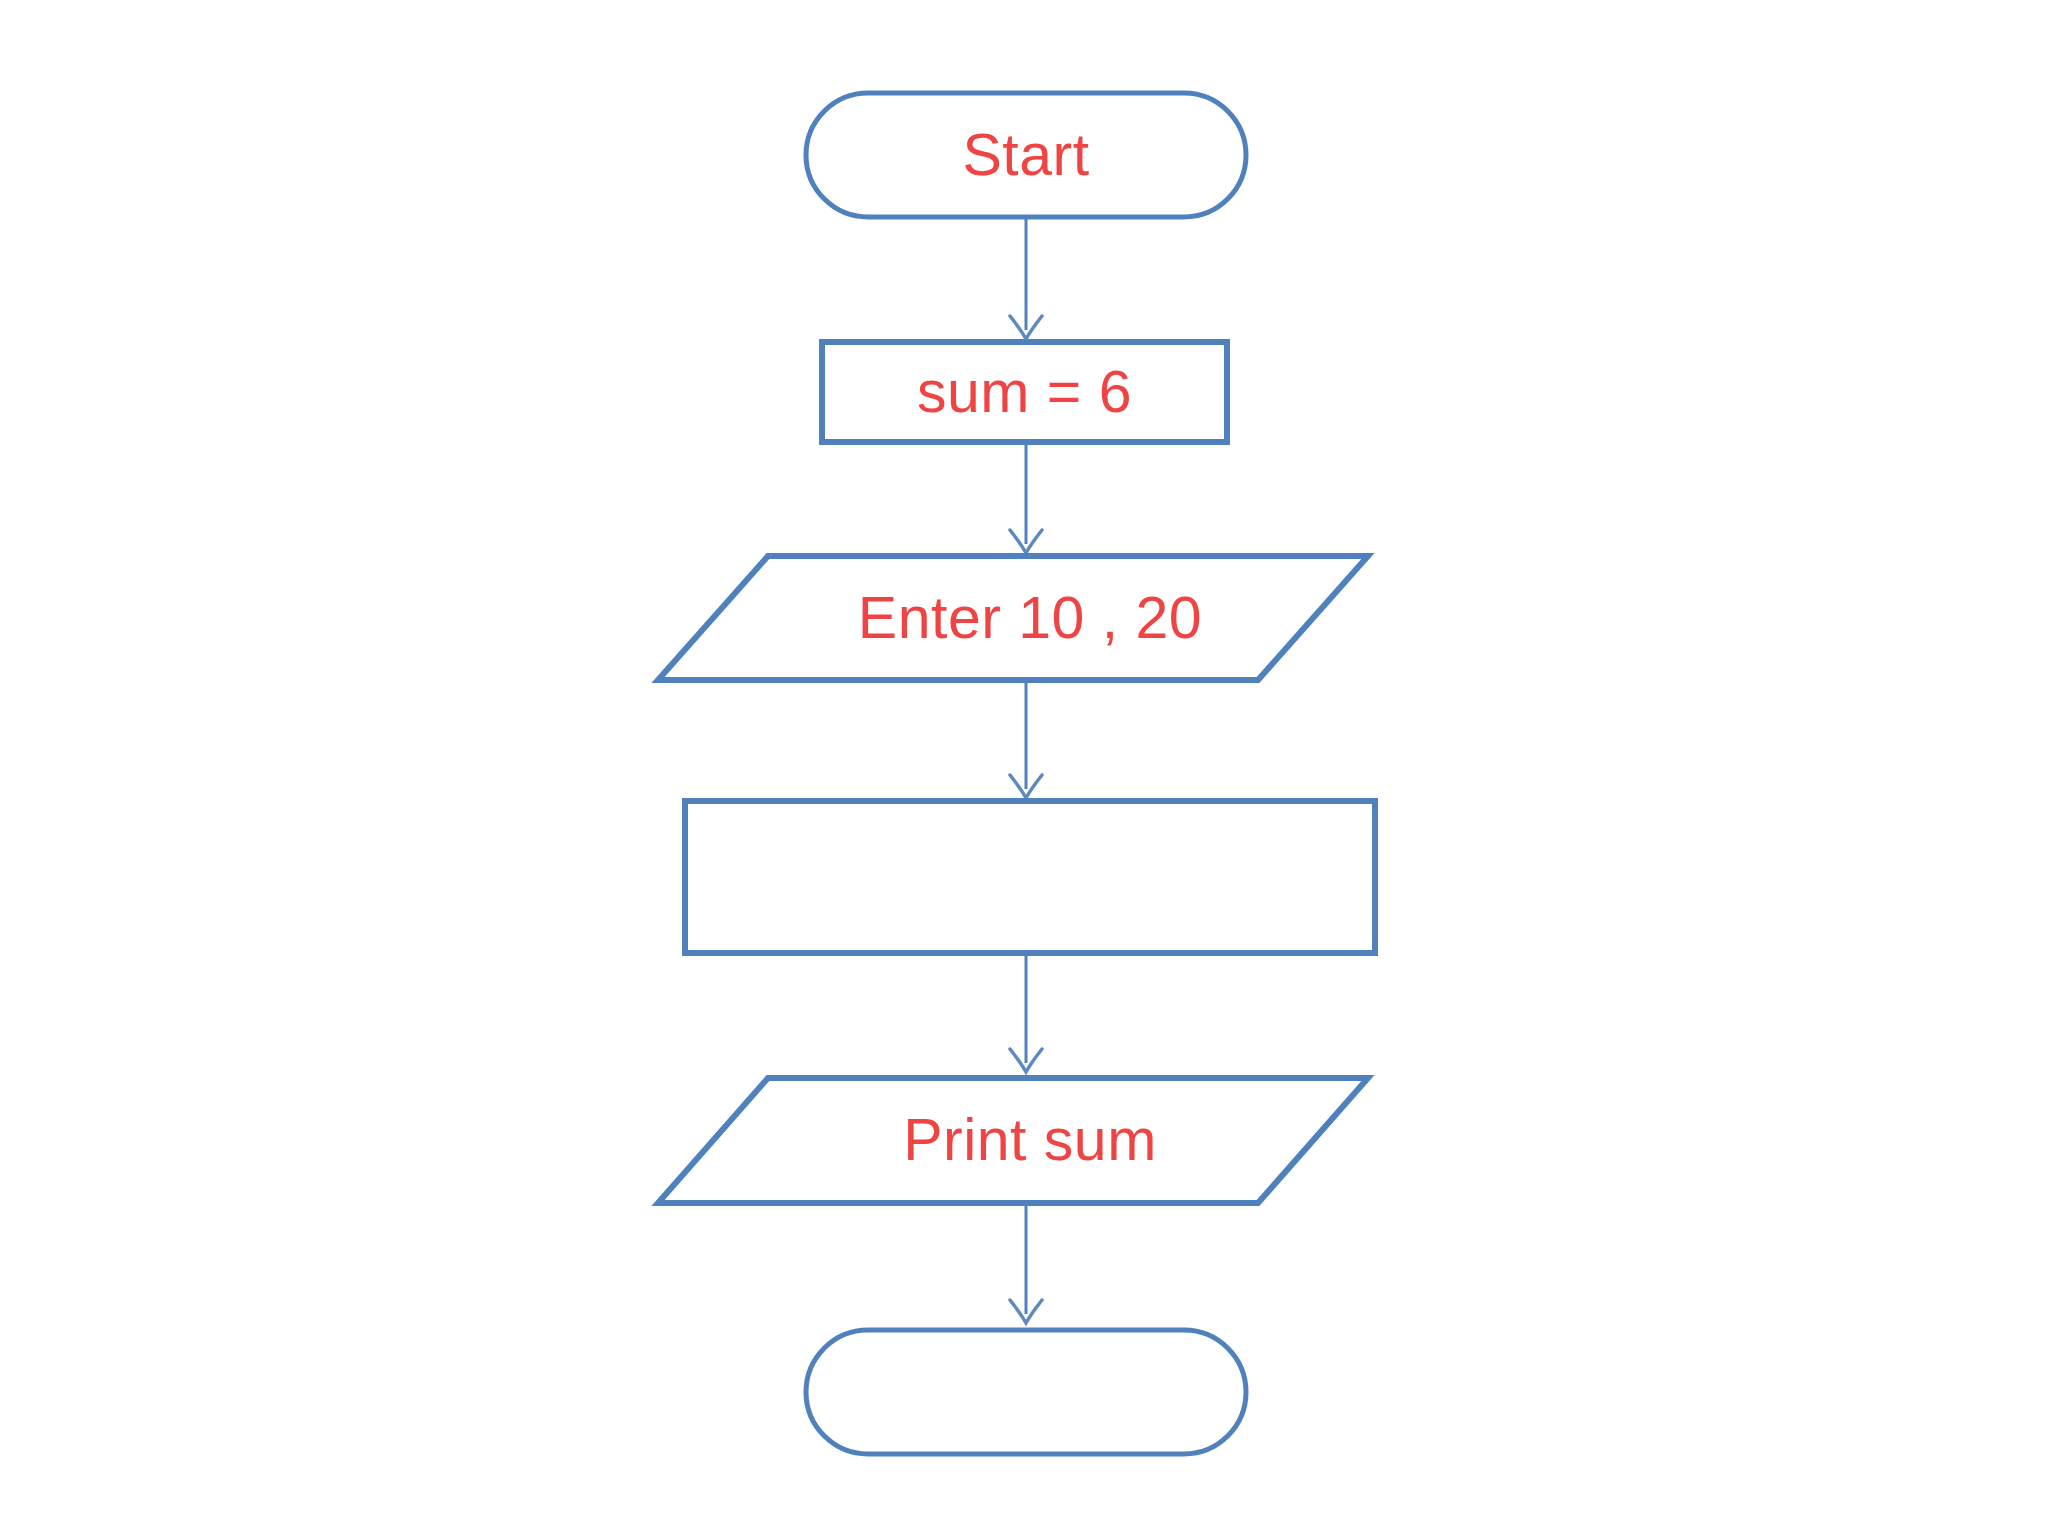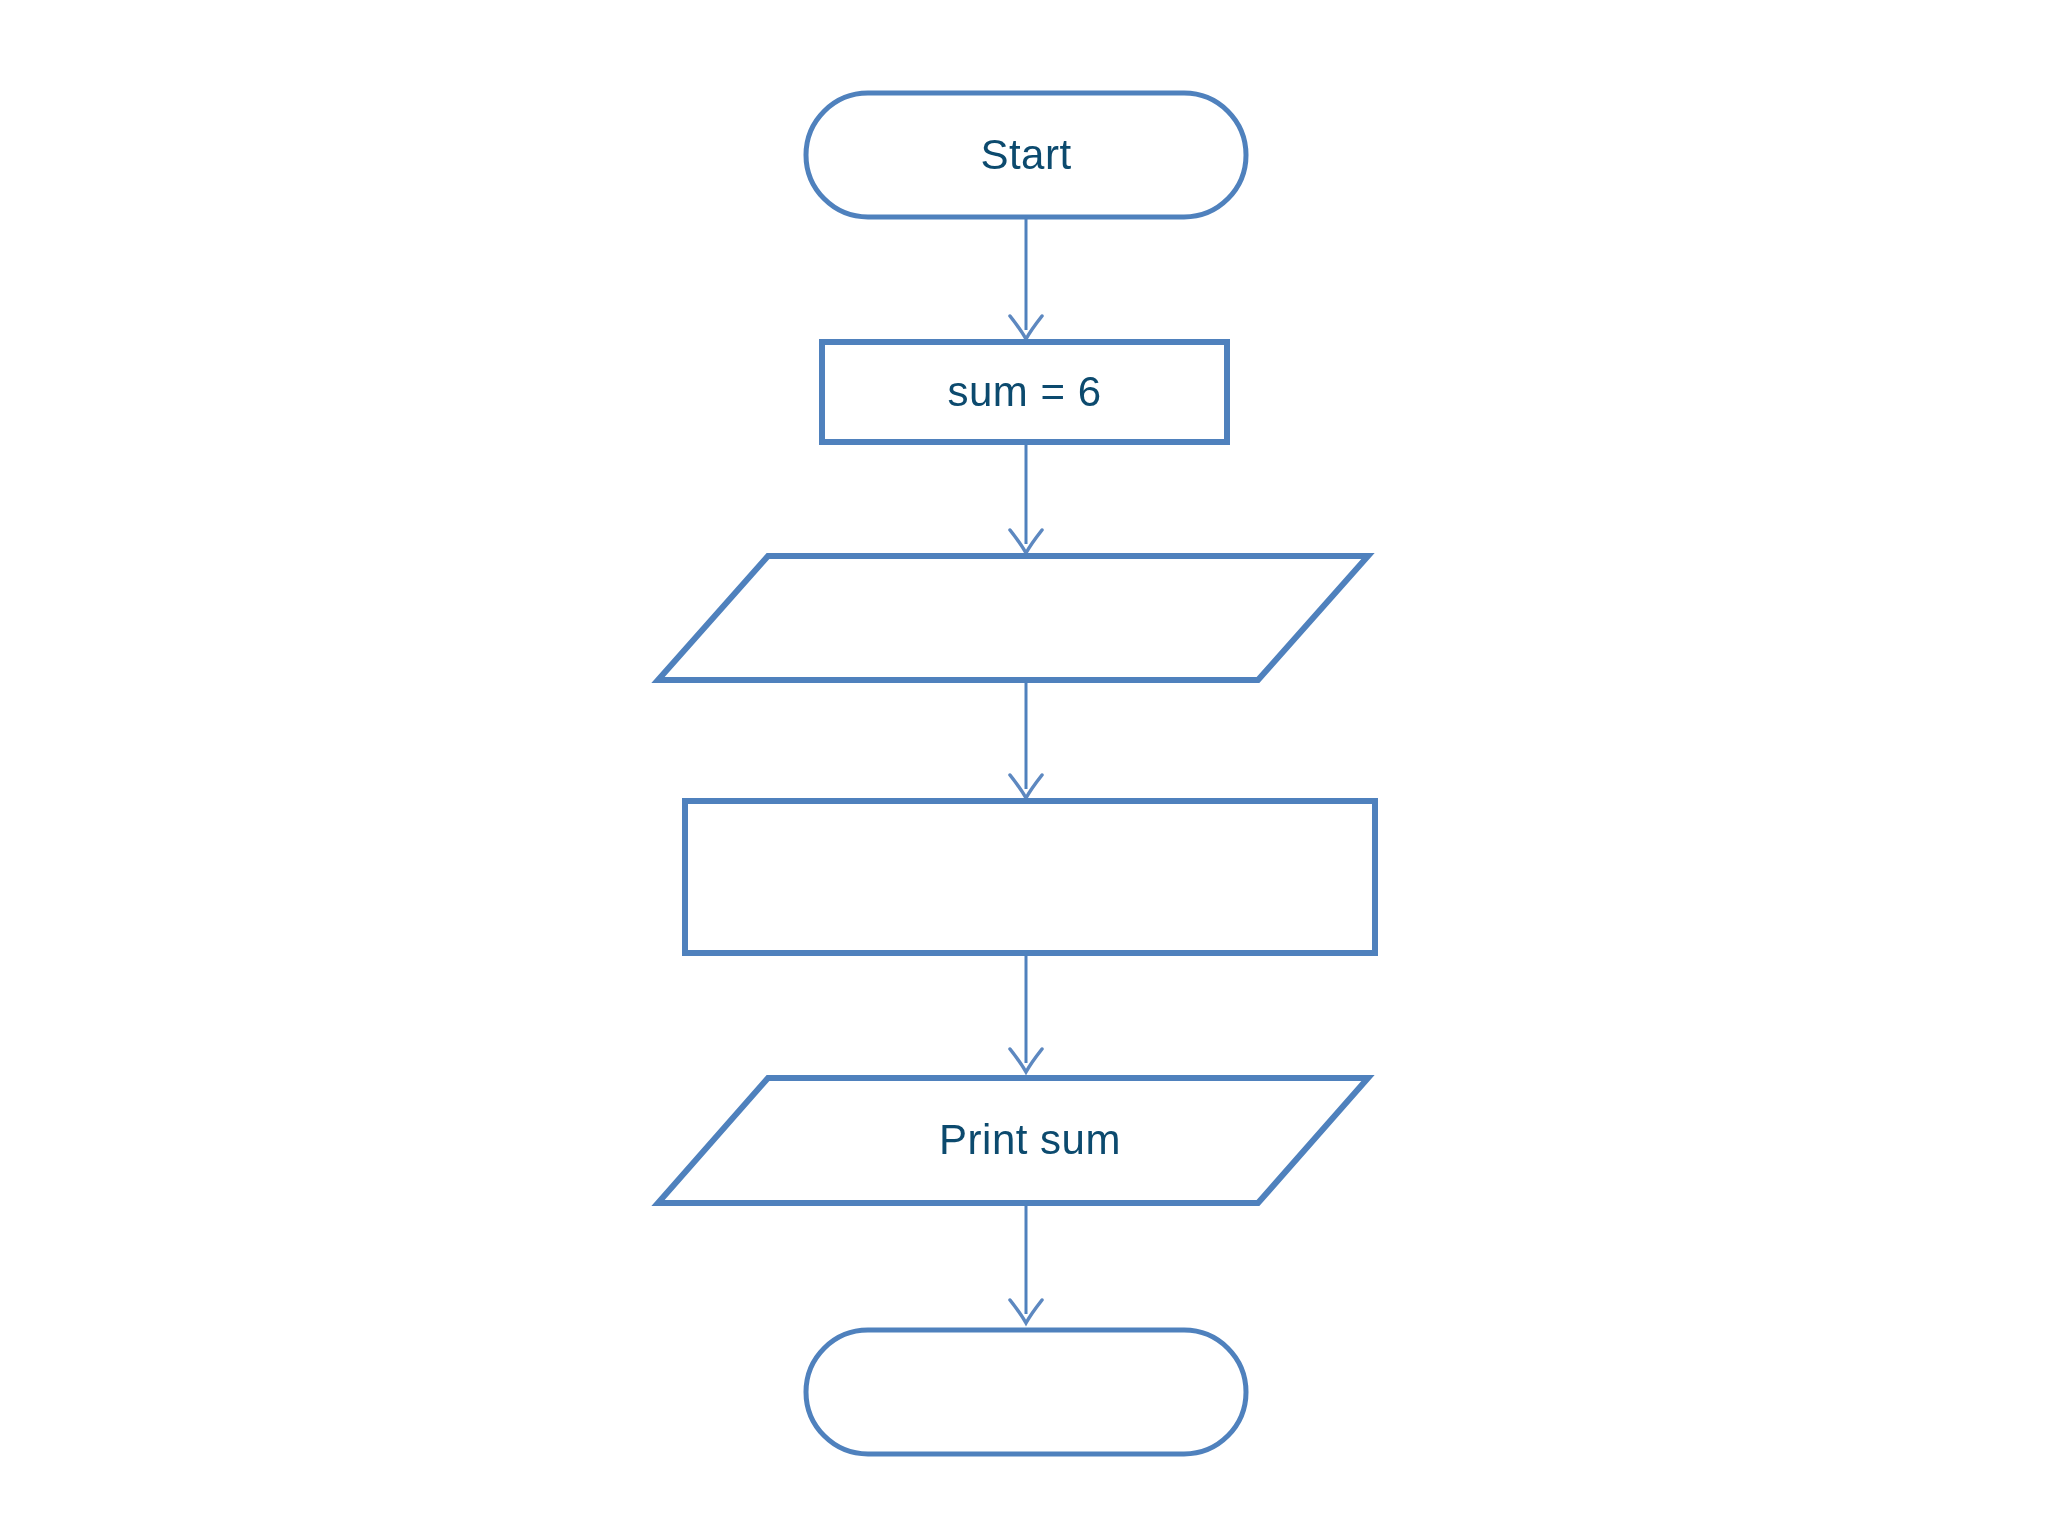--- a/index.html
+++ b/index.html
@@ -18,23 +18,23 @@
   #shapes {
     position: absolute;
     left: 0;
     top: 0;
   }
   .label {
     position: absolute;
     display: flex;
     align-items: center;
     justify-content: center;
-    font-size: 42px;
+    font-size: 59px;
     line-height: 1;
-    color: #0c4a6e;
+    color: #ef4444;
     letter-spacing: 0.5px;
     white-space: pre;
     user-select: none;
   }
 </style>
 </head>
 <body>
 
 <div id="canvas">
 
@@ -65,17 +65,18 @@
     <line x1="1026" y1="1206" x2="1026" y2="1314" stroke="#4f81bd" stroke-width="3"></line>
     <path d="M 1010 1300 Q 1021 1314 1026 1323 Q 1031 1314 1042 1300" fill="none" stroke="#5d88c0" stroke-width="3.5" stroke-linecap="round"></path>
 
     <rect x="806" y="1330" width="440" height="124" rx="62" ry="62" fill="#ffffff" stroke="#4f81bd" stroke-width="5"></rect>
   </svg>
 
   <div class="label" style="left:806px; top:93px;  width:440px; height:124px;">Start</div>
 
   <div class="label" style="left:822px; top:342px; width:405px; height:100px;">sum = 6</div>
 
+  <div class="label" style="left:680px; top:556px; width:700px; height:124px;">Enter 10 , 20</div>
 
 
   <div class="label" style="left:680px; top:1078px; width:700px; height:124px;">Print sum</div>
 
 </div>
 
 </body></html>

